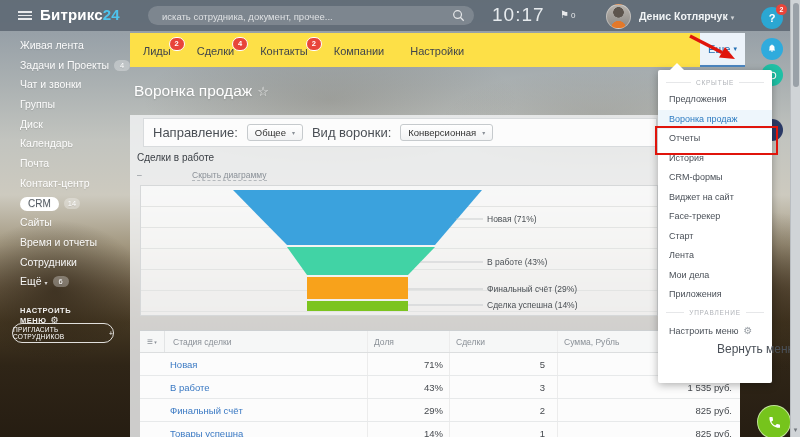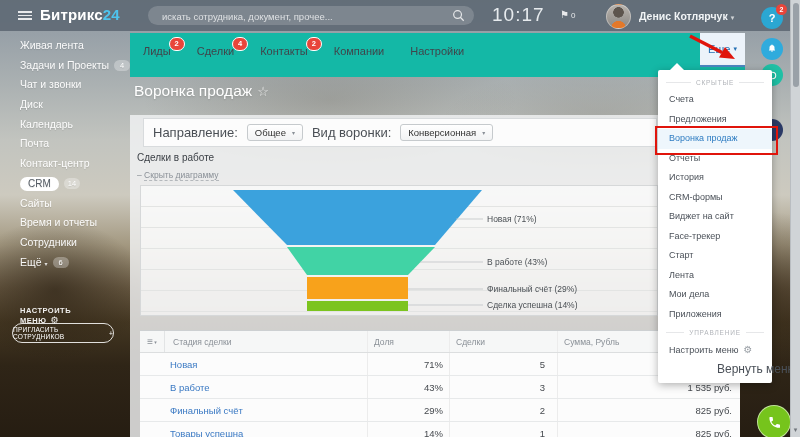--- a/index.html
+++ b/index.html
@@ -43,38 +43,38 @@
   
   .sidebar{position:absolute;left:0;top:36px;width:103px;z-index:3;}
   .s-item{height:19.7px;line-height:19.7px;padding-left:20px;font-size:10.5px;color:rgba(255,255,255,.96);white-space:nowrap;cursor:pointer;text-shadow:0 1px 1px rgba(0,0,0,.12);}
   .s-badge{display:inline-block;vertical-align:1px;margin-left:5px;min-width:8px;text-align:center;background:rgba(255,255,255,.3);border-radius:7px;padding:0 4px;font-size:7.5px;height:11px;line-height:11px;color:#fff;}
   .s-pill{display:inline-block;background:#fff;color:#525a62;border-radius:8px;padding:1px 8px;font-size:10px;line-height:12px;}
   .s-caret{font-size:6px;color:rgba(255,255,255,.8);margin-left:3px;}
   .s-config{position:absolute;left:20px;top:270px;font-size:7.5px;font-weight:bold;letter-spacing:.5px;color:rgba(255,255,255,.92);cursor:pointer;}
   .s-config .gear{font-size:9px;margin-left:4px;}
   .s-invite{position:absolute;left:12px;top:287px;width:100px;height:18px;border:1px solid rgba(255,255,255,.85);border-radius:10px;color:#fff;font-size:6.6px;letter-spacing:.2px;display:flex;align-items:center;justify-content:center;gap:3px;cursor:pointer;}
   
-  .navbar{position:absolute;left:130px;top:33px;width:615px;height:44px;background:#14b8a6;z-index:3;}
+  .navbar{position:absolute;left:130px;top:33px;width:615px;height:34px;background:#fde047;z-index:3;}
   .tabs{display:flex;height:34px;}
   .tab{position:relative;padding:12px 13px 0 13px;font-size:11px;color:#40454b;cursor:pointer;}
   .t-badge{position:absolute;top:4px;right:-1px;min-width:8px;height:12px;padding:0 3px;border-radius:7px;background:#e8453a;border:1px solid #fff;color:#fff;font-size:7.5px;line-height:12px;text-align:center;font-weight:bold;}
   .tab-more{position:absolute;right:0;top:0;width:45px;height:32px;background:#ecf3fa;border-bottom:2px solid #4c86c0;color:#2470b3;font-size:11px;display:flex;align-items:center;justify-content:center;gap:3px;cursor:pointer;}
   .tab-more .caret{font-size:7px;}
   
   .ptitle{position:absolute;left:134px;top:82px;font-size:15.5px;color:#fff;z-index:2;text-shadow:0 1px 2px rgba(0,0,0,.15);}
   .ptitle .star{font-size:13px;opacity:.75;margin-left:5px;}
   
   .panel{position:absolute;left:130px;top:115px;width:610px;height:322px;background:rgba(242,243,244,.82);z-index:2;}
   .filterbox{position:absolute;left:13px;top:3px;width:514px;height:29px;background:rgba(253,253,253,.95);border:1px solid #d8dbdd;display:flex;align-items:center;gap:9px;padding-left:9px;box-sizing:border-box;}
   .f-label{font-size:13px;color:#4a4f55;}
   .select{display:inline-flex;align-items:center;gap:6px;border:1px solid #c6cacd;border-radius:3px;background:linear-gradient(#fff,#f2f3f4);padding:2px 7px;font-size:9.5px;color:#333;cursor:pointer;}
   .select .caret{font-size:6px;color:#8a9097;}
   .sec-title{position:absolute;left:7px;top:37px;font-size:10px;color:#3c4147;}
   .hide-link{position:absolute;left:7px;top:55px;font-size:8.5px;color:#8a9097;cursor:pointer;}
-  .hide-link .txt{border-bottom:1px dashed #b4b8bc;}
+  .hide-link .txt{border-bottom:1px dashed #b4b8bc;margin-left:48px;}
   .chartbox{position:absolute;left:10px;top:70px;width:518px;height:131px;background:rgba(255,255,255,.62);border:1px solid #d6d8d9;box-sizing:border-box;
     background-image:repeating-linear-gradient(180deg, rgba(0,0,0,0) 0 20px, #e3e4e3 20px 21px);}
   .f-lab{font-size:8.5px;fill:#4a4f54;font-family:"Liberation Sans","DejaVu Sans",sans-serif;}
   .f-line{stroke:#b9bdc0;stroke-width:.7;}
   
   .table{position:absolute;left:10px;top:215px;width:600px;font-size:9.5px;}
   .tr{display:flex;height:22px;align-items:center;background:rgba(255,255,255,.93);border-bottom:1px solid #e7e9ea;}
   .thead{height:21px;background:rgba(248,249,249,.95);border-top:1px solid #cdd0d2;border-bottom:1px solid #dcdedf;color:#8a9097;font-size:8.5px;}
   .c-stage{width:227px;box-sizing:border-box;display:flex;align-items:center;height:100%;}
   .c-share{width:82px;text-align:right;padding-right:6px;box-sizing:border-box;border-left:1px solid #ececec;height:100%;display:flex;align-items:center;justify-content:flex-end;}
@@ -144,20 +144,21 @@
     <svg width="11" height="11" viewBox="0 0 24 24">
         <circle cx="12" cy="12" r="7" fill="none" stroke="#fff" stroke-width="2.4"></circle>
       </svg>
   </div>
   <div class="circ widg"></div>
 
   <div class="sidebar">
     <div class="s-item"><span>Живая лента</span></div>
     <div class="s-item"><span>Задачи и Проекты</span><span class="s-badge">4</span></div>
     <div class="s-item"><span>Чат и звонки</span></div>
+    <div class="s-item"><span>Группы</span></div>
     <div class="s-item"><span>Диск</span></div>
     <div class="s-item"><span>Календарь</span></div>
     <div class="s-item"><span>Почта</span></div>
     <div class="s-item"><span>Контакт-центр</span></div>
     <div class="s-item"><span class="s-pill">CRM</span><span class="s-badge">14</span></div>
     <div class="s-item"><span>Сайты</span></div>
     <div class="s-item"><span>Время и отчеты</span></div>
     <div class="s-item"><span>Сотрудники</span></div>
     <div class="s-item"><span>Ещё</span><span class="s-caret">▾</span><span class="s-badge">6</span></div>
     <div class="s-config"><span>НАСТРОИТЬ МЕНЮ</span><span class="gear">⚙</span></div>
@@ -264,21 +265,20 @@
       </div>
     </div>
   </div>
 
   <div class="dropdown">
     <div class="dd-sec">
         <span class="ln"></span>
         <span class="tx">СКРЫТЫЕ</span>
         <span class="ln"></span>
       </div>
-    <div class="dd-item">Счета</div>
     <div class="dd-item">Предложения</div>
     <div class="dd-item active">Воронка продаж</div>
     <div class="dd-item">Отчеты</div>
     <div class="dd-item">История</div>
     <div class="dd-item">CRM-формы</div>
     <div class="dd-item">Виджет на сайт</div>
     <div class="dd-item">Face-трекер</div>
     <div class="dd-item">Старт</div>
     <div class="dd-item">Лента</div>
     <div class="dd-item">Мои дела</div>

